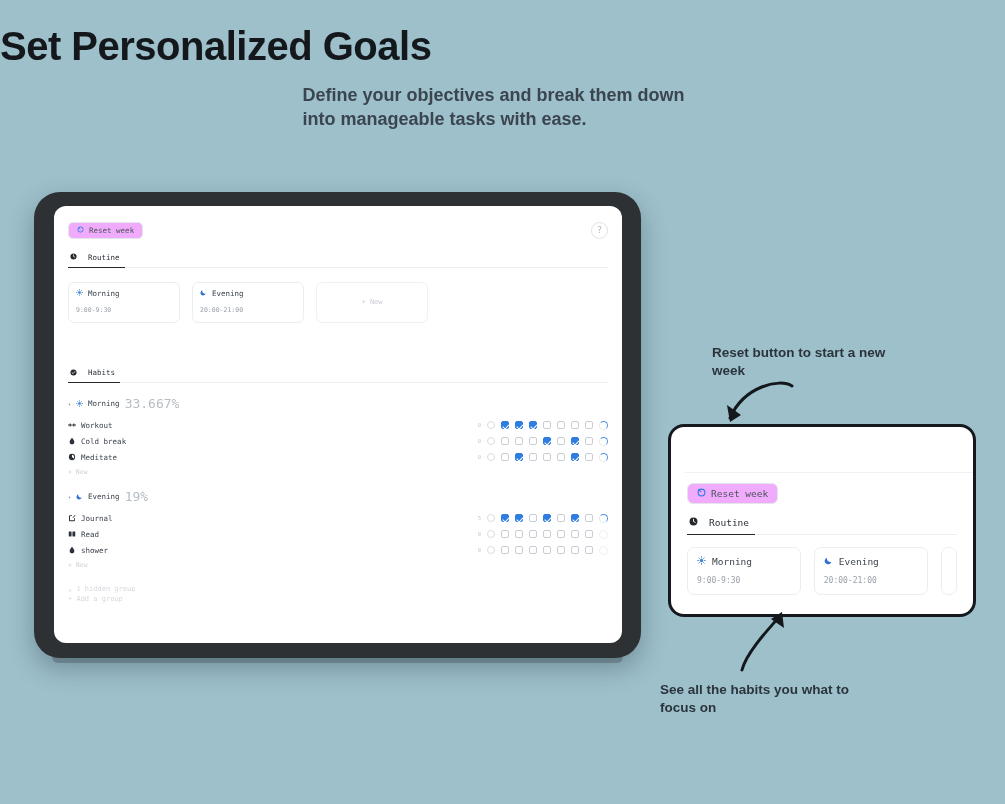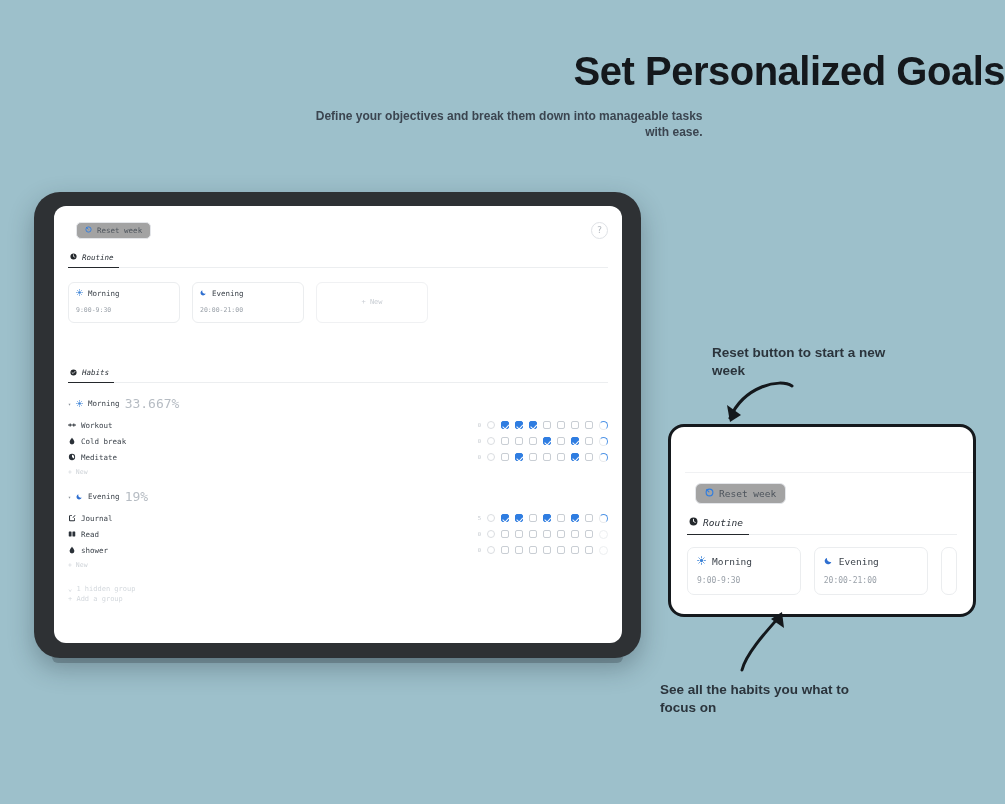--- a/index.html
+++ b/index.html
@@ -5,32 +5,32 @@
   * { box-sizing: border-box; margin: 0; padding: 0; }
   body {
     width: 1005px; height: 804px;
     background: #9dc0cb;
     font-family: "Liberation Sans", sans-serif;
     overflow: hidden;
     position: relative;
   }
 
   
-  .hero { padding-top: 48px; text-align: right; }
+  .hero { padding-top: 23px; text-align: left; }
   .hero-title {
     font-size: 40px;
     font-weight: 800;
     letter-spacing: -0.5px;
     color: #14181c;
     line-height: 1.15;
   }
   .hero-sub {
     margin: 14px auto 0;
     width: 400px;
-    font-size: 12px;
+    font-size: 18px;
     font-weight: 700;
     color: #3b4550;
     line-height: 1.35;
   }
 
   
   .tablet {
     position: absolute;
     left: 34px; top: 192px;
     width: 607px; height: 466px;
@@ -73,32 +73,30 @@
     text-align: center;
     background: #fff;
   }
   .reset-btn {
     display: inline-flex; align-items: center; gap: 5px;
     border: 1px solid #e4e6ea;
     border-radius: 5px;
     padding: 3px 8px;
     font-size: 7.5px;
     color: #4d545c;
-    background: #a3a3a3;
-    margin-left: 8px;
+    background: #f0abfc;
   }
   .tab-row { margin-top: 6px; border-bottom: 1px solid #eceef0; }
   .tab {
-    display: inline-flex; align-items: center; gap: 5px;
+    display: inline-flex; align-items: center; gap: 11px;
     font-size: 7.5px;
     color: #2b3138;
     padding: 4px 5px 5px 2px;
     border-bottom: 1.6px solid #24282c;
     margin-bottom: -1px;
-    font-style: italic;
   }
 
   
   .routine-cards { display: flex; gap: 12px; margin-top: 14px; }
   .rcard {
     width: 112px; height: 41px;
     border: 1px solid #ebedef;
     border-radius: 6px;
     padding: 6px 7px;
     background: #fff;

